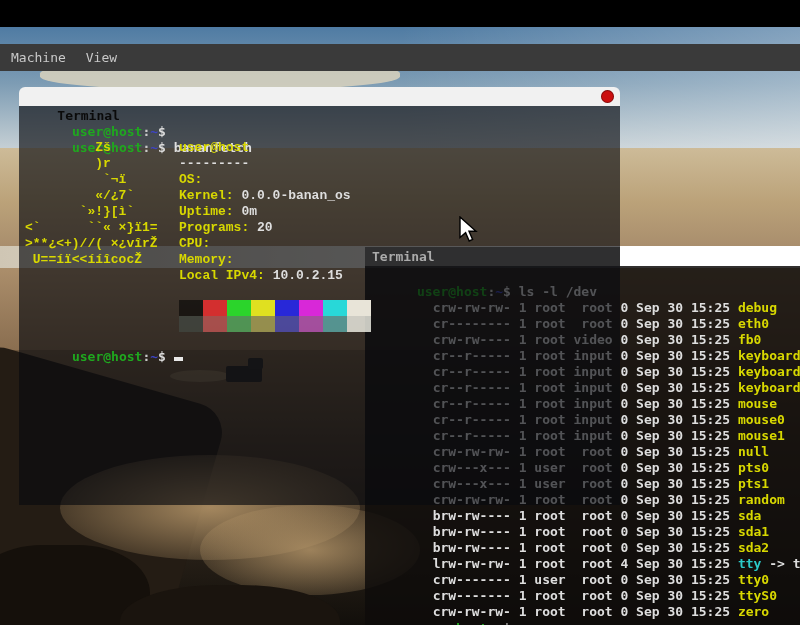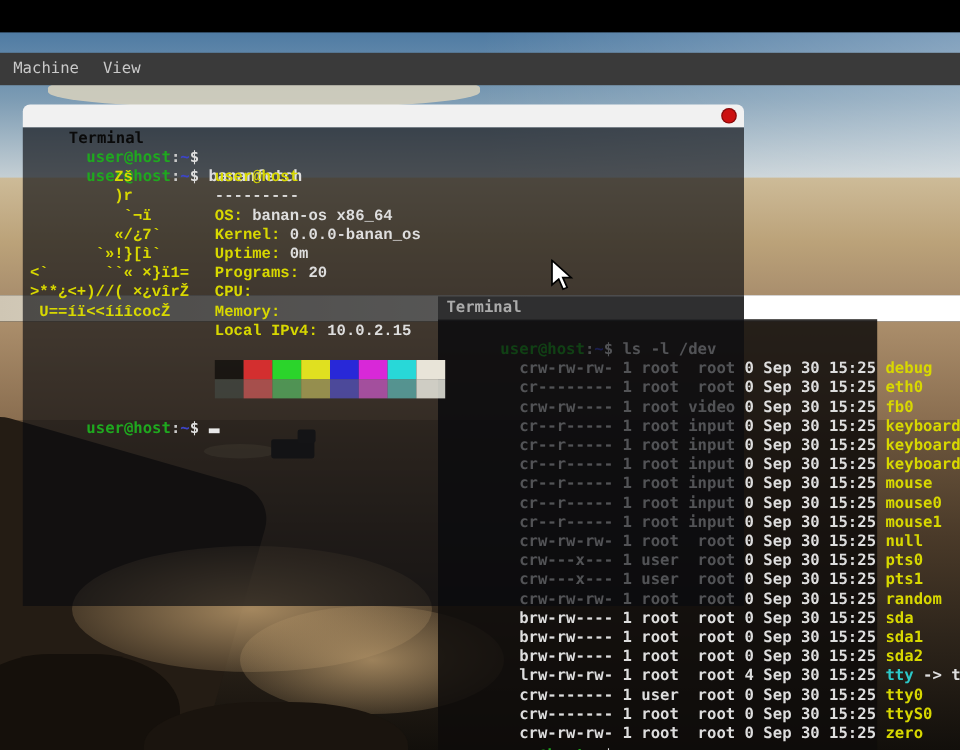--- a/index.html
+++ b/index.html
@@ -48,21 +48,21 @@
   .yellow{color:var(--terminal-yellow);}
   .cyan{color:var(--terminal-cyan);}
   .white{color:#dedede;}
   .gray{color:#c9c9c9;}
   .curs{display:inline-block;width:9px;height:13px;position:relative;}
   .curs::after{content:"";position:absolute;left:0;bottom:0;width:9px;height:4px;background:#e8e8e8;}
   
   .t2{left:365px;top:247px;width:435px;height:378px;z-index:10;}
   .t2-titlebar-right{position:absolute;left:255px;top:0;width:180px;height:19px;
             background:#ffffff;border-radius:0 6px 0 0;}
-  .t2-content{position:absolute;left:0;top:19px;width:366px;height:359px;
+  .t2-content{position:absolute;left:0;top:19px;width:435px;height:359px;
             background:rgba(14,12,10,0.85);padding:2px 0 0 5px;box-sizing:border-box;}
   
   .t2-title-left{left:365px;top:247px;width:255px;height:19px;z-index:25;
             background:#2f2f30;color:#ababab;font-weight:700;font-size:13px;line-height:19px;
             padding-left:7px;box-sizing:border-box;white-space:pre;}
   
   .t1-bg{left:19px;top:106px;width:601px;height:399px;z-index:20;background:rgba(9,10,15,0.66);}
   .t1-fg{left:19px;top:87px;width:601px;height:418px;z-index:30;}
   .t1-content{position:absolute;left:0;top:19px;width:601px;height:399px;
             padding:2px 0 0 6px;box-sizing:border-box;}
@@ -187,21 +187,21 @@
     <div class="tline">
       <span class="green">user@host</span><span class="gray">:</span><span class="blue">~</span><span class="white">$ </span><span class="white">bananfetch</span>
     </div>
     <div class="tline fetch-row">
         <span class="fetch-art">         Zš</span><span class="yellow"></span><span class="yellow">user@host</span>
       </div>
       <div class="tline fetch-row">
         <span class="fetch-art">         )r</span><span class="yellow"></span><span class="white">---------</span>
       </div>
       <div class="tline fetch-row">
-        <span class="fetch-art">          `¬ï</span><span class="yellow">OS:</span><span class="white"> banan-os x86_64</span>
+        <span class="fetch-art">          `¬ï</span><span class="yellow">OS:</span>
       </div>
       <div class="tline fetch-row">
         <span class="fetch-art">         «/¿7`</span><span class="yellow">Kernel:</span><span class="white"> 0.0.0-banan_os</span>
       </div>
       <div class="tline fetch-row">
         <span class="fetch-art">       `»!}[ì`</span><span class="yellow">Uptime:</span><span class="white"> 0m</span>
       </div>
       <div class="tline fetch-row">
         <span class="fetch-art">&lt;`      ``« ×}ï1=</span><span class="yellow">Programs:</span><span class="white"> 20</span>
       </div>

